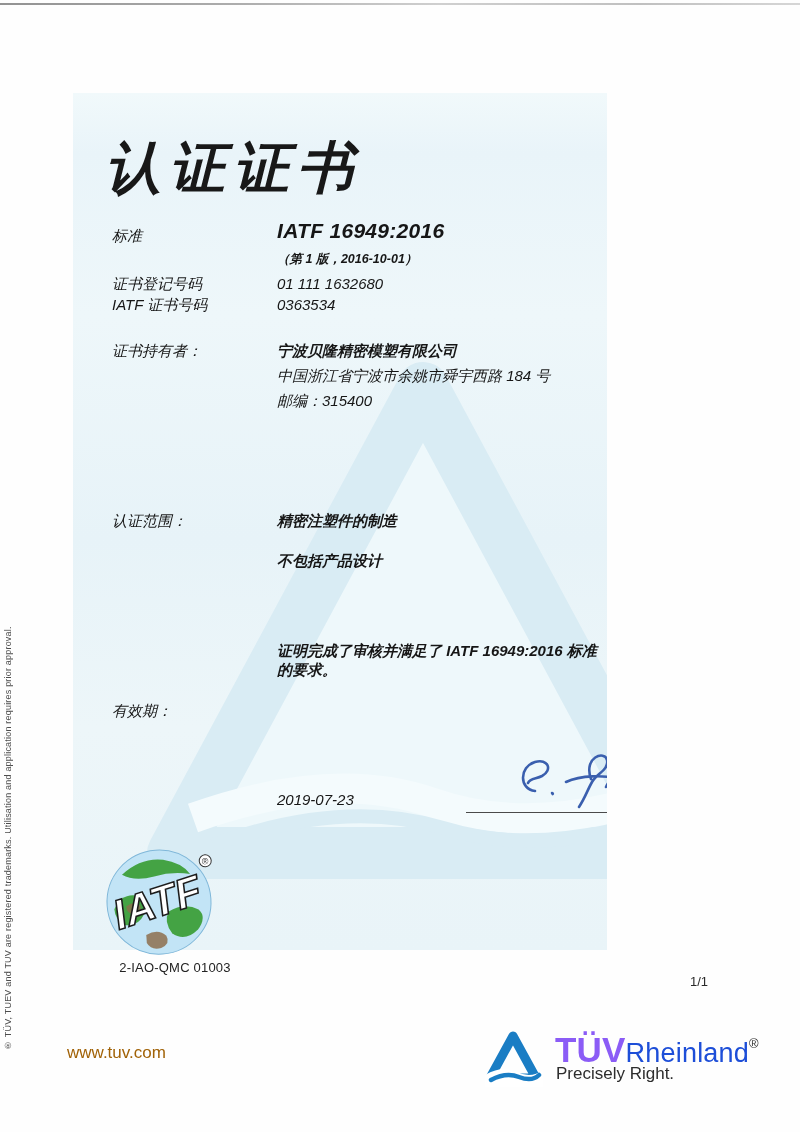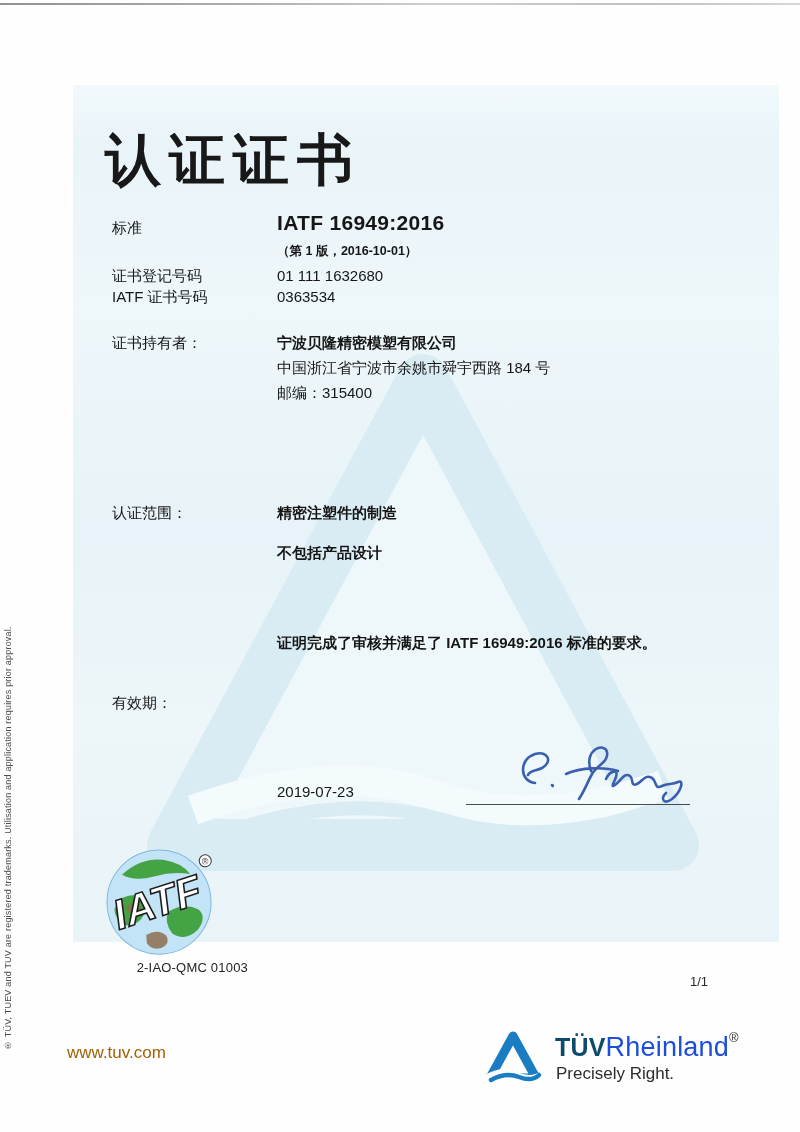--- a/index.html
+++ b/index.html
@@ -17,23 +17,24 @@
     background:linear-gradient(90deg,#3a3a3a 0%,#6b6b6b 30%,#a9a9a9 55%,#8d8d8d 80%,#b5b5b5 100%);
     opacity:.55;
   }
   .side-note {
     position:absolute; left:3px; top:538px; height:512px;
     writing-mode:vertical-rl; transform:rotate(180deg);
     font-size:9px; letter-spacing:.2px; color:#4d4d4d;
     white-space:nowrap;
   }
   .panel {
-    position:absolute; left:73px; top:85px; width:706px; height:857px;
+    position:absolute; left:73px; top:93px; width:534px; height:857px;
     background:linear-gradient(180deg,#f1f9fb 0%,#e9f4f9 7%,#eef7fa 26%,#e7f3f8 52%,#edf6f9 74%,#e9f4f8 100%);
     overflow:hidden;
+    font-style:italic;
   }
   .watermark { position:absolute; left:60px; top:255px; width:580px; height:560px; }
   .cert-title {
     position:absolute; left:32px; top:38px;
     font-size:56px; font-weight:700; letter-spacing:8px; color:#181818;
   }
   .lab { position:absolute; left:39px; font-size:15px; color:#161616; }
   .val { position:absolute; left:204px; font-size:15px; color:#161616; }
   .std-val { top:126px; font-size:21px; font-weight:700; letter-spacing:.3px; }
   .std-ed  { top:158px; font-size:12.5px; font-weight:700; }
@@ -43,27 +44,27 @@
     position:absolute; left:393px; top:719px; width:224px; height:0;
     border-top:1.6px solid #4a4a4a;
   }
   .issuer {
     position:absolute; right:12px; top:723px; text-align:right;
     font-size:12.5px; line-height:14.5px; color:#222;
   }
   .issuer .l1 { font-weight:600; }
   .iatf-block { position:absolute; left:98px; top:846px; width:150px; }
   .iatf-globe { display:block; margin-left:6px; transform:rotate(-4deg); }
-  .iatf-code { margin-top:2px; text-align:right; padding-left:4px; font-size:13px; color:#232323; letter-spacing:.2px; }
+  .iatf-code { margin-top:2px; text-align:center; padding-left:4px; font-size:13px; color:#232323; letter-spacing:.2px; }
   .page-num { position:absolute; left:690px; top:974px; font-size:13px; color:#2a2a2a; }
   .website  { position:absolute; left:67px; top:1043px; font-size:17px; color:#a16207; }
   .tuv-logo { position:absolute; left:483px; top:1024px; width:260px; height:80px; }
   .tuv-logo .tri { position:absolute; left:0; top:5px; }
   .tuv-logo .words { position:absolute; left:72px; top:6px; white-space:nowrap; }
-  .tuv-logo .w1 { font-size:25px; font-weight:700; color:#0c4a6e; letter-spacing:.2px; }
+  .tuv-logo .w1 { font-size:35px; font-weight:700; color:#8b5cf6; letter-spacing:.2px; }
   .tuv-logo .w2 { font-size:27px; font-weight:400; color:#1d4ed8; letter-spacing:.2px; }
   .tuv-logo .reg { font-size:13px; color:#2d2d2d; vertical-align:14px; }
   .tuv-logo .tagline { position:absolute; left:73px; top:40px; font-size:17px; font-weight:500; color:#2d2d2d; }
 </style>
 </head>
 <body>
 
 <div class="scanline-top"></div>
 
 <div class="side-note">® TÜV, TUEV and TUV are registered trademarks. Utilisation and application requires prior approval.</div>

